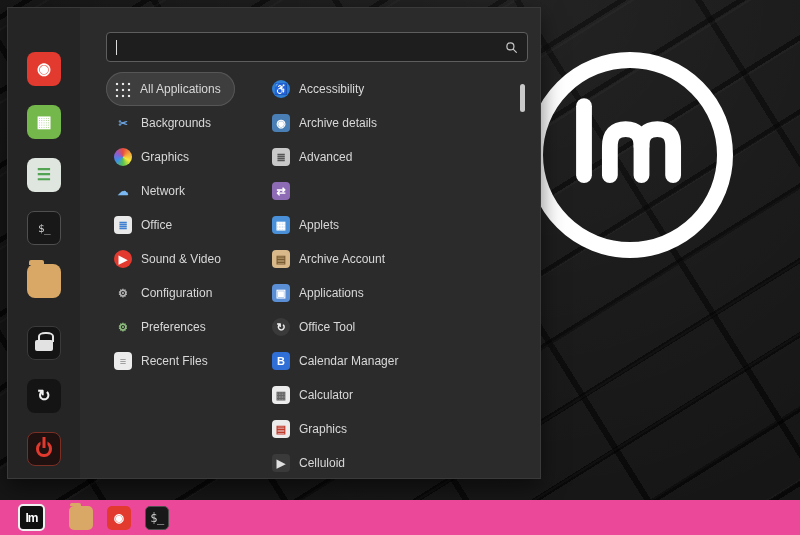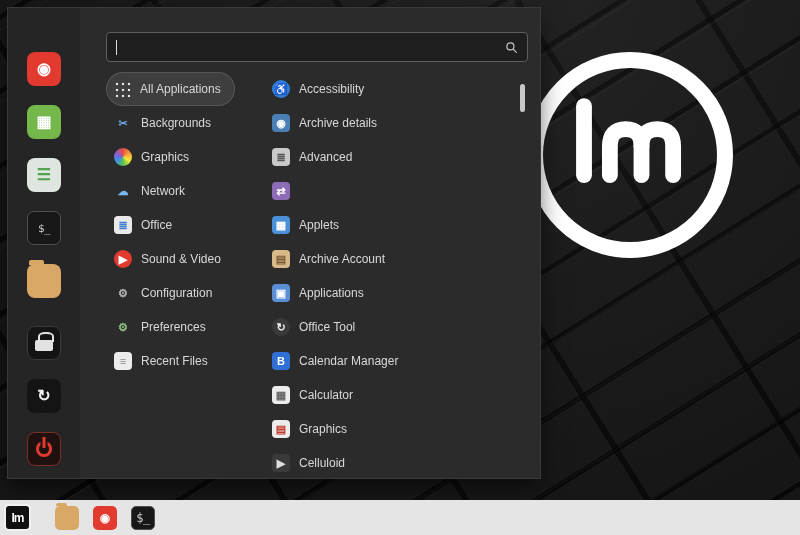--- a/index.html
+++ b/index.html
@@ -102,22 +102,22 @@
     letter-spacing:-1px; color:#fff; background:#101010; }
 
   .scroll-thumb {
     position:absolute; right:15px; top:76px; width:5px; height:28px;
     background:#c9c9c9; border-radius:3px;
   }
 
   
   .taskbar {
     position:absolute; left:0; bottom:0; width:800px; height:35px;
-    background:#e5e5e5; z-index:3;
-    display:flex; align-items:center; padding-left:4px;
+    background:#ec4899; z-index:3;
+    display:flex; align-items:center; padding-left:18px;
   }
   .taskbar .icon { width:24px; height:24px; border-radius:5px; font-size:12px; }
   .taskbar .icon-mint { width:27px; height:27px; }
   .tb-item { margin-right:14px; display:flex; }
   .tb-item:first-child { margin-right:24px; }
 </style>
 </head>
 <body>
 
 <div class="pattern"></div>

